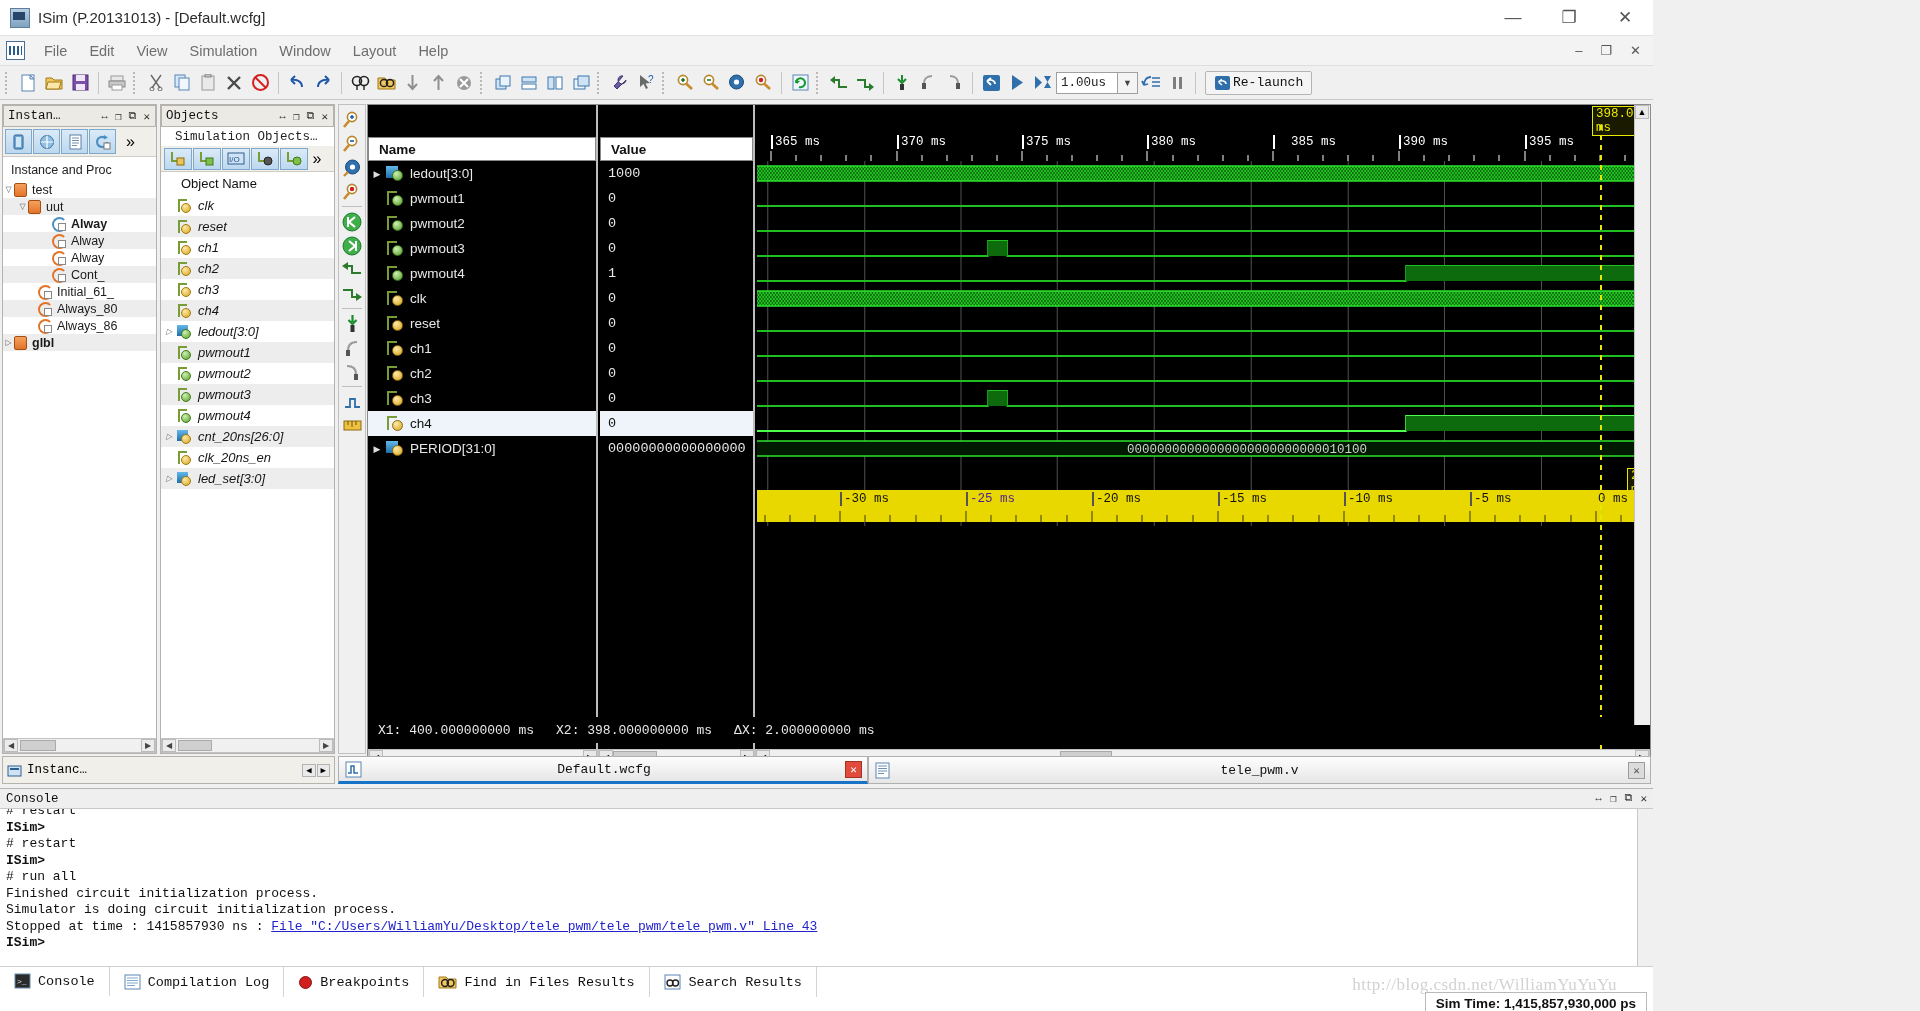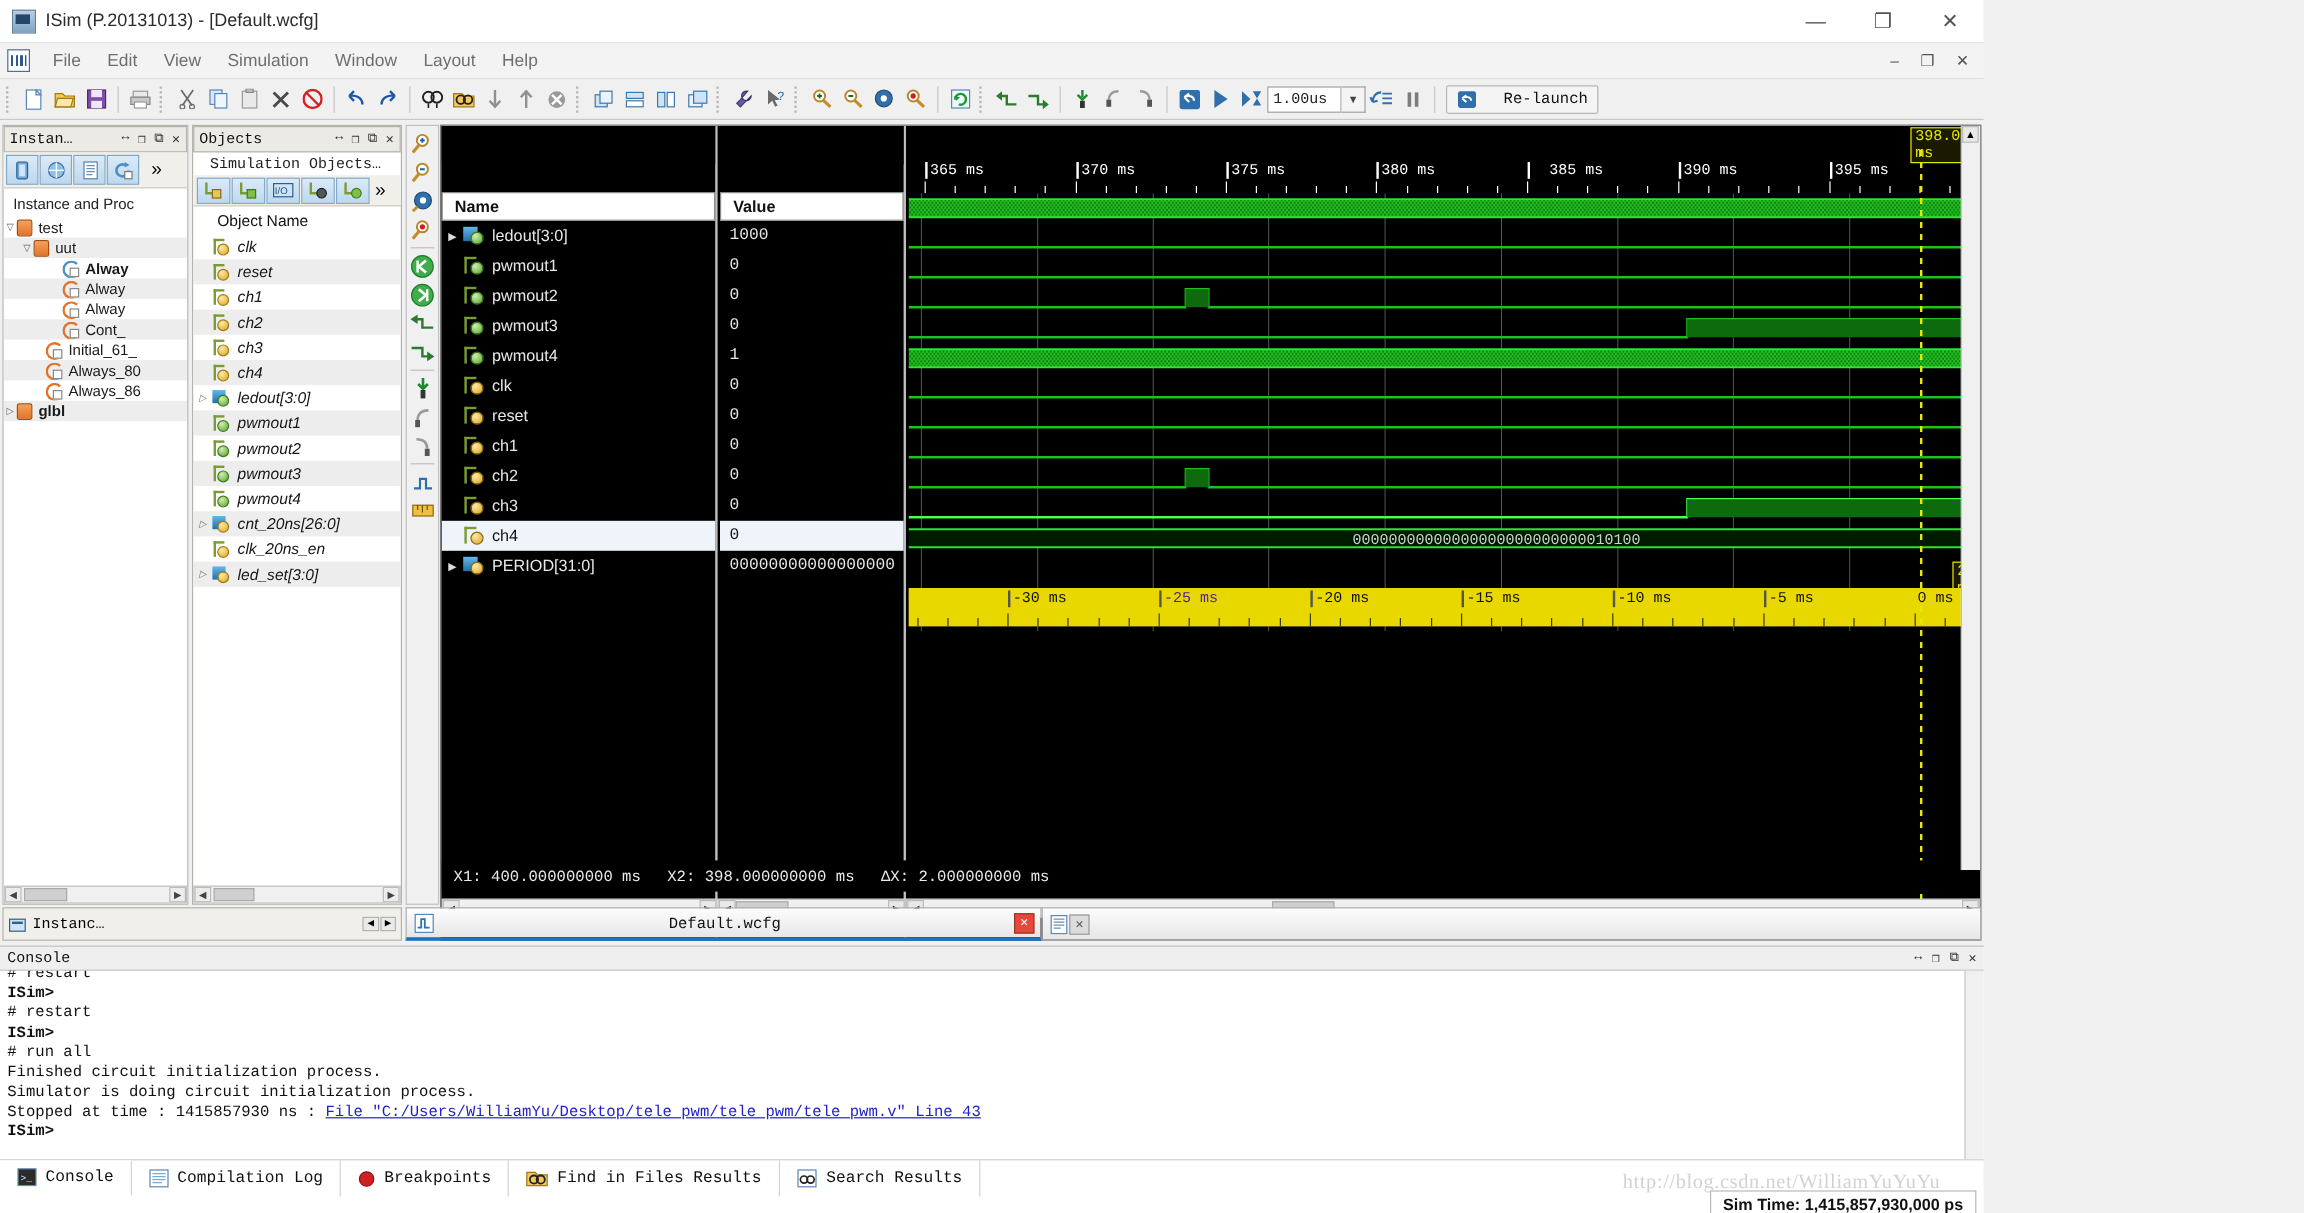--- a/index.html
+++ b/index.html
@@ -65,21 +65,21 @@
     width:62px;height:22px;border:1px solid #a0a0a0;background:#fff;
     font-size:12.5px;font-family:"Liberation Mono",monospace;color:#222;
     display:flex;align-items:center;padding-left:4px;
   }
   .runtime-drop{
     width:20px;height:22px;border:1px solid #a0a0a0;border-left:none;background:#f4f4f4;
     display:flex;align-items:center;justify-content:center;font-size:9px;color:#444;
   }
   .relaunch{
     height:24px;border:1px solid #b5b5b5;background:#f4f4f4;border-radius:2px;
-    display:flex;align-items:center;gap:22px;padding:0 8px;margin-left:4px;
+    display:flex;align-items:center;gap:2px;padding:0 8px;margin-left:4px;
     font-family:"Liberation Mono",monospace;font-size:13px;color:#111;
   }
 
   
   .body{ position:absolute; top:100px; left:0; right:0; bottom:223px; background:#f0f0f0;}
 
   
   .panel-hdr{
     height:22px;background:#eceae4;border:1px solid #b6b3ad;
     display:flex;align-items:center;font-family:"Liberation Mono",monospace;
@@ -140,21 +140,21 @@
   .wtools{ position:absolute; left:338px; top:4px; width:28px; bottom:34px;
     background:#f0f0f0;border:1px solid #c0c0c0; display:flex;flex-direction:column;align-items:center;padding-top:3px;gap:1px;}
   .wtb{ width:24px;height:23px;display:flex;align-items:center;justify-content:center;}
   .wsep{ width:20px;height:1px;background:#c0c0c0;margin:2px 0;}
 
   
   .wave{ position:absolute; left:367px; top:4px; right:2px; bottom:4px; background:#000;
     border:1px solid #8d8d8d; overflow:hidden;}
   .namecol{ position:absolute;left:0;top:0;width:230px;bottom:0;background:#000;border-right:2px solid #bdbdbd;}
   .valcol{ position:absolute;left:232px;top:0;width:155px;bottom:0;background:#000;border-right:2px solid #bdbdbd;}
-  .chdr{ height:24px;background:#fff;border:1px solid #8a8a8a;display:flex;align-items:center;font-weight:bold;font-size:13.5px;color:#111;padding-left:10px;margin-top:23px;}
+  .chdr{ height:24px;background:#fff;border:1px solid #8a8a8a;display:flex;align-items:center;font-weight:bold;font-size:13.5px;color:#111;padding-left:10px;}
   .wrow{ height:25px;display:flex;align-items:center;color:#e8e8e8;font-size:13.5px;white-space:nowrap;}
   .wrow.sel{ background:#eef4f9;color:#111;}
   .wtri{ width:18px;text-align:center;font-size:9px;color:#ddd;flex:0 0 18px;}
   .wtri.sel{color:#444;}
   .wico{ width:17px;height:15px;flex:0 0 17px;margin-right:7px;position:relative;}
   .wico:before{content:"";position:absolute;left:1px;top:0px;width:8px;height:12px;border-left:2px solid #7a9c34;border-top:2px solid #7a9c34;}
   .wico:after{content:"";position:absolute;right:0px;bottom:0px;width:9px;height:9px;border-radius:50%;background:radial-gradient(circle at 35% 30%,#ffe9a8,#d9a61c);border:1px solid #8a6a10;}
   .wico.out:after{background:radial-gradient(circle at 35% 30%,#cdf0b0,#5aa02c);border-color:#3d7a1d;}
   .wico.bus:before{left:0;top:0;width:12px;height:12px;border:none;background:linear-gradient(#63b8ea,#1f6fa8);}
   .wico.bus:after{background:radial-gradient(circle at 35% 30%,#cdf0b0,#5aa02c);border-color:#3d7a1d;}
@@ -1134,20 +1134,21 @@
             <path d="M3 12 h3 v-7 h3 v7 h4" stroke="#2f6fab" stroke-width="1.5" fill="none"></path>
           </svg>
         <span class="lbl">Default.wcfg</span>
         <div class="xbtn red">✕</div>
       </div>
       <div class="ftab" style="flex:1">
         <svg width="16" height="17" style="margin-left:6px">
             <rect x="1" y="1" width="13" height="15" fill="#fff" stroke="#5a86b5"></rect>
             <path d="M3 4h9 M3 6.5h9 M3 9h9 M3 11.5h6" stroke="#6e90b4"></path>
           </svg>
+        <span class="lbl">tele_pwm.v</span>
         <div class="xbtn">✕</div>
       </div>
     </div>
   </div>
 
   <div class="console">
     <div class="console-hdr">
       <span>Console</span>
       <span class="ctl">
         <span>↔</span>

